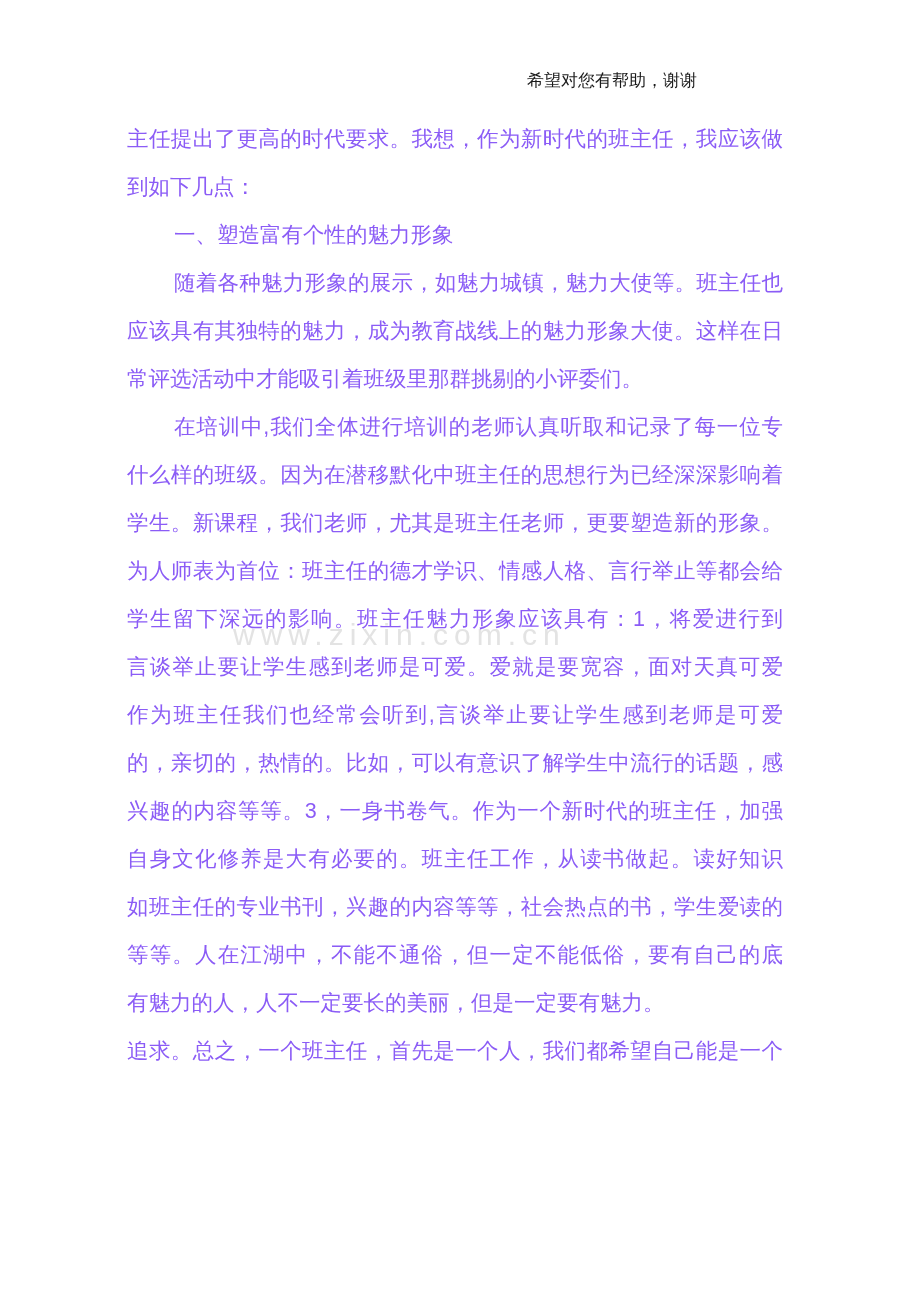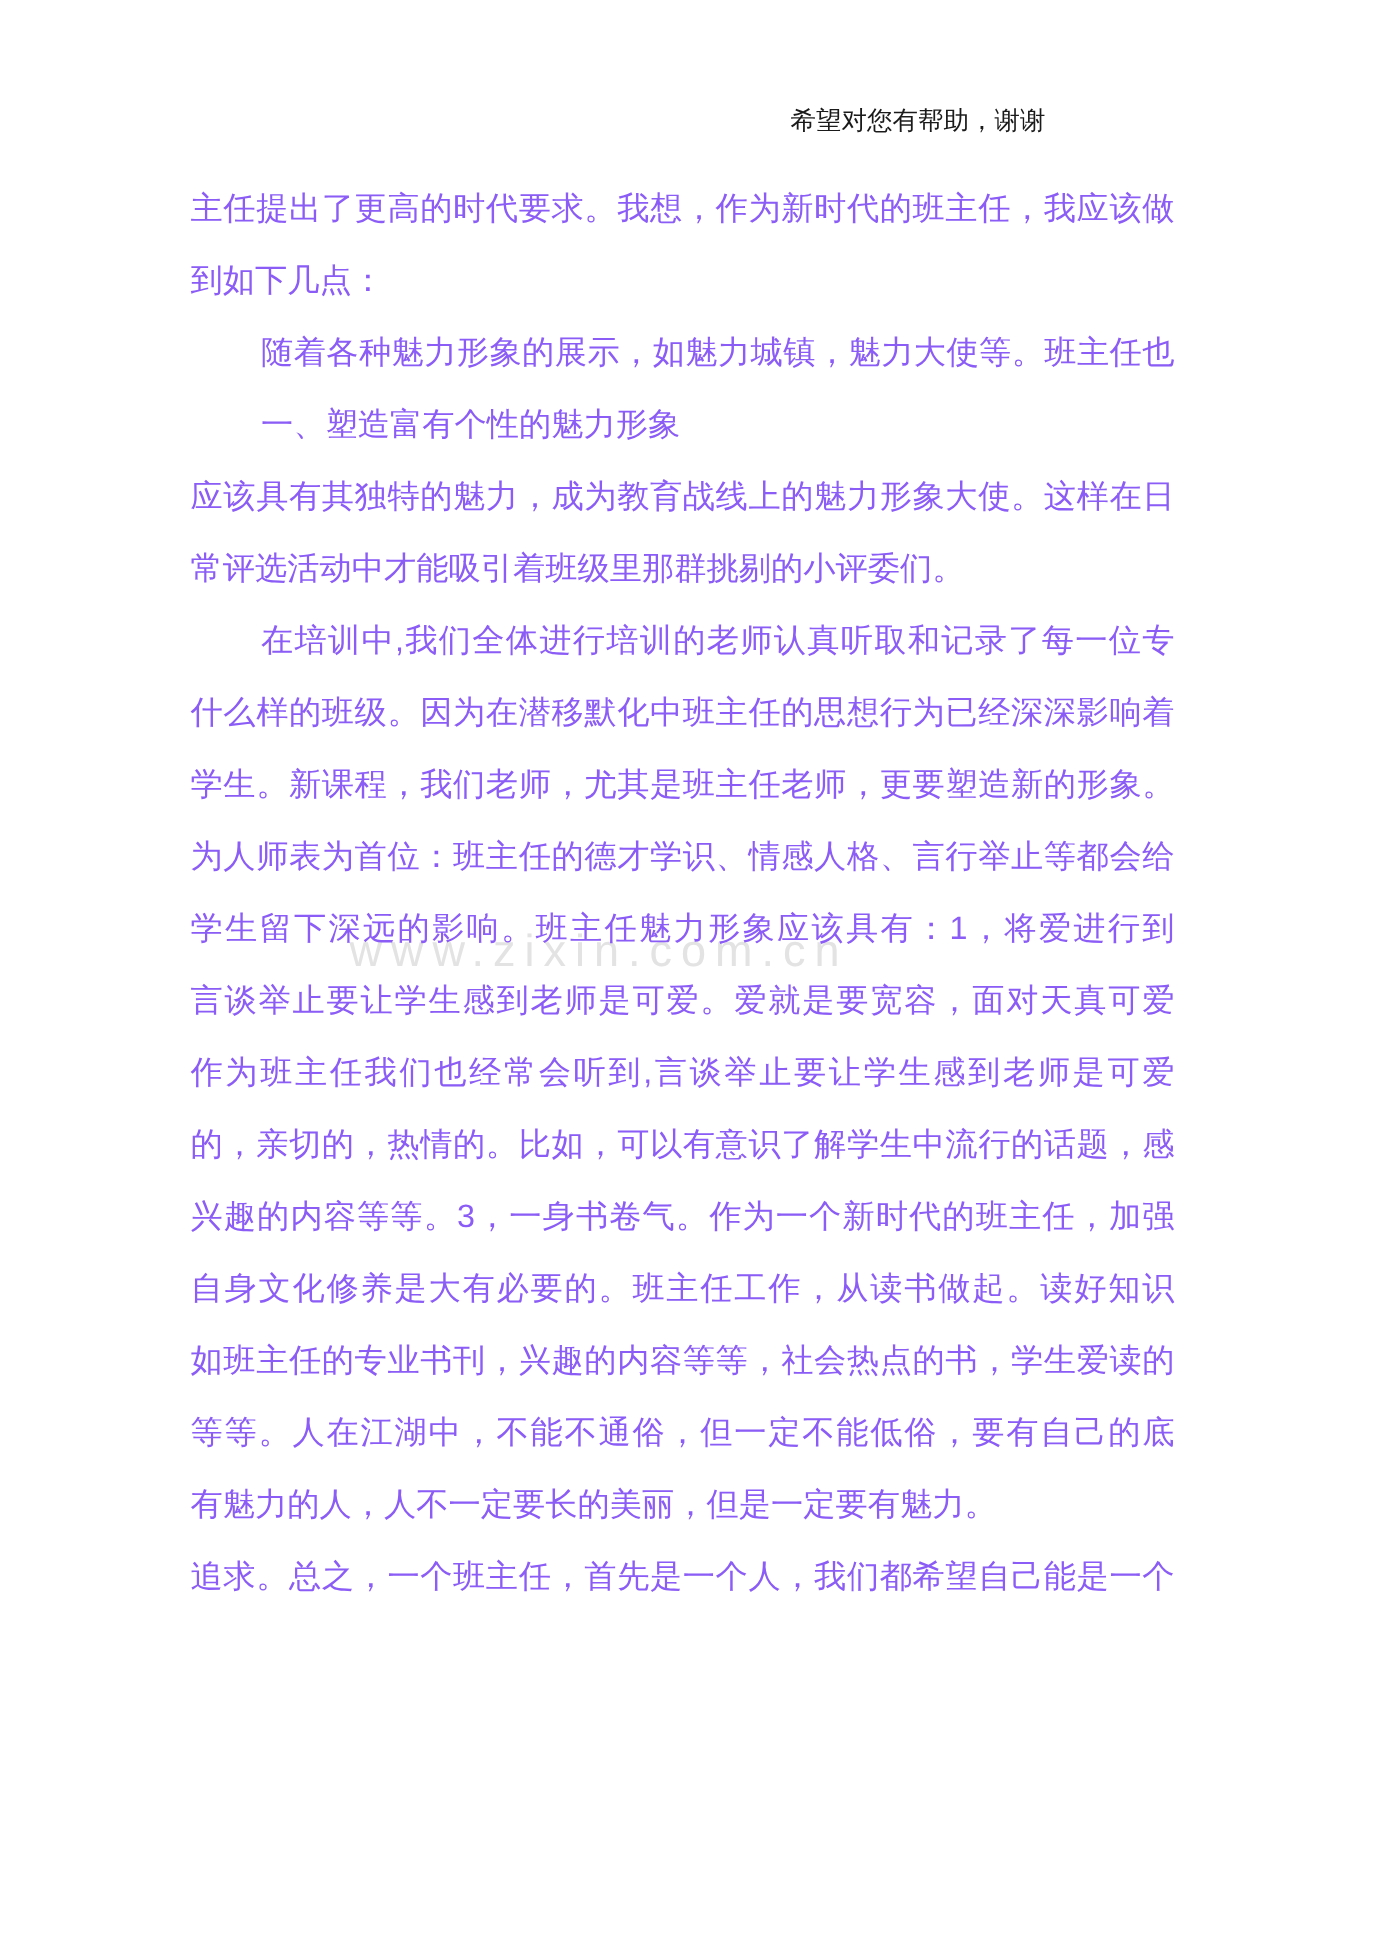--- a/index.html
+++ b/index.html
@@ -64,22 +64,22 @@
 </style>
 </head>
 <body>
 
 <div class="page">
   <div class="watermark">www.zixin.com.cn</div>
   <div class="doc-header">希望对您有帮助，谢谢</div>
   <div class="doc-body">
       <div class="text-line">主任提出了更高的时代要求。我想，作为新时代的班主任，我应该做</div>
       <div class="text-line para-end">到如下几点：</div>
+      <div class="text-line para-end indent">一、塑造富有个性的魅力形象</div>
       <div class="text-line indent">随着各种魅力形象的展示，如魅力城镇，魅力大使等。班主任也</div>
-      <div class="text-line para-end indent">一、塑造富有个性的魅力形象</div>
       <div class="text-line">应该具有其独特的魅力，成为教育战线上的魅力形象大使。这样在日</div>
       <div class="text-line para-end">常评选活动中才能吸引着班级里那群挑剔的小评委们。</div>
       <div class="text-line indent">在培训中,我们全体进行培训的老师认真听取和记录了每一位专</div>
       <div class="text-line">什么样的班级。因为在潜移默化中班主任的思想行为已经深深影响着</div>
       <div class="text-line">学生。新课程，我们老师，尤其是班主任老师，更要塑造新的形象。</div>
       <div class="text-line">为人师表为首位：班主任的德才学识、情感人格、言行举止等都会给</div>
       <div class="text-line">学生留下深远的影响。班主任魅力形象应该具有：1，将爱进行到底。</div>
       <div class="text-line">言谈举止要让学生感到老师是可爱。爱就是要宽容，面对天真可爱</div>
       <div class="text-line">作为班主任我们也经常会听到,言谈举止要让学生感到老师是可爱</div>
       <div class="text-line">的，亲切的，热情的。比如，可以有意识了解学生中流行的话题，感</div>

